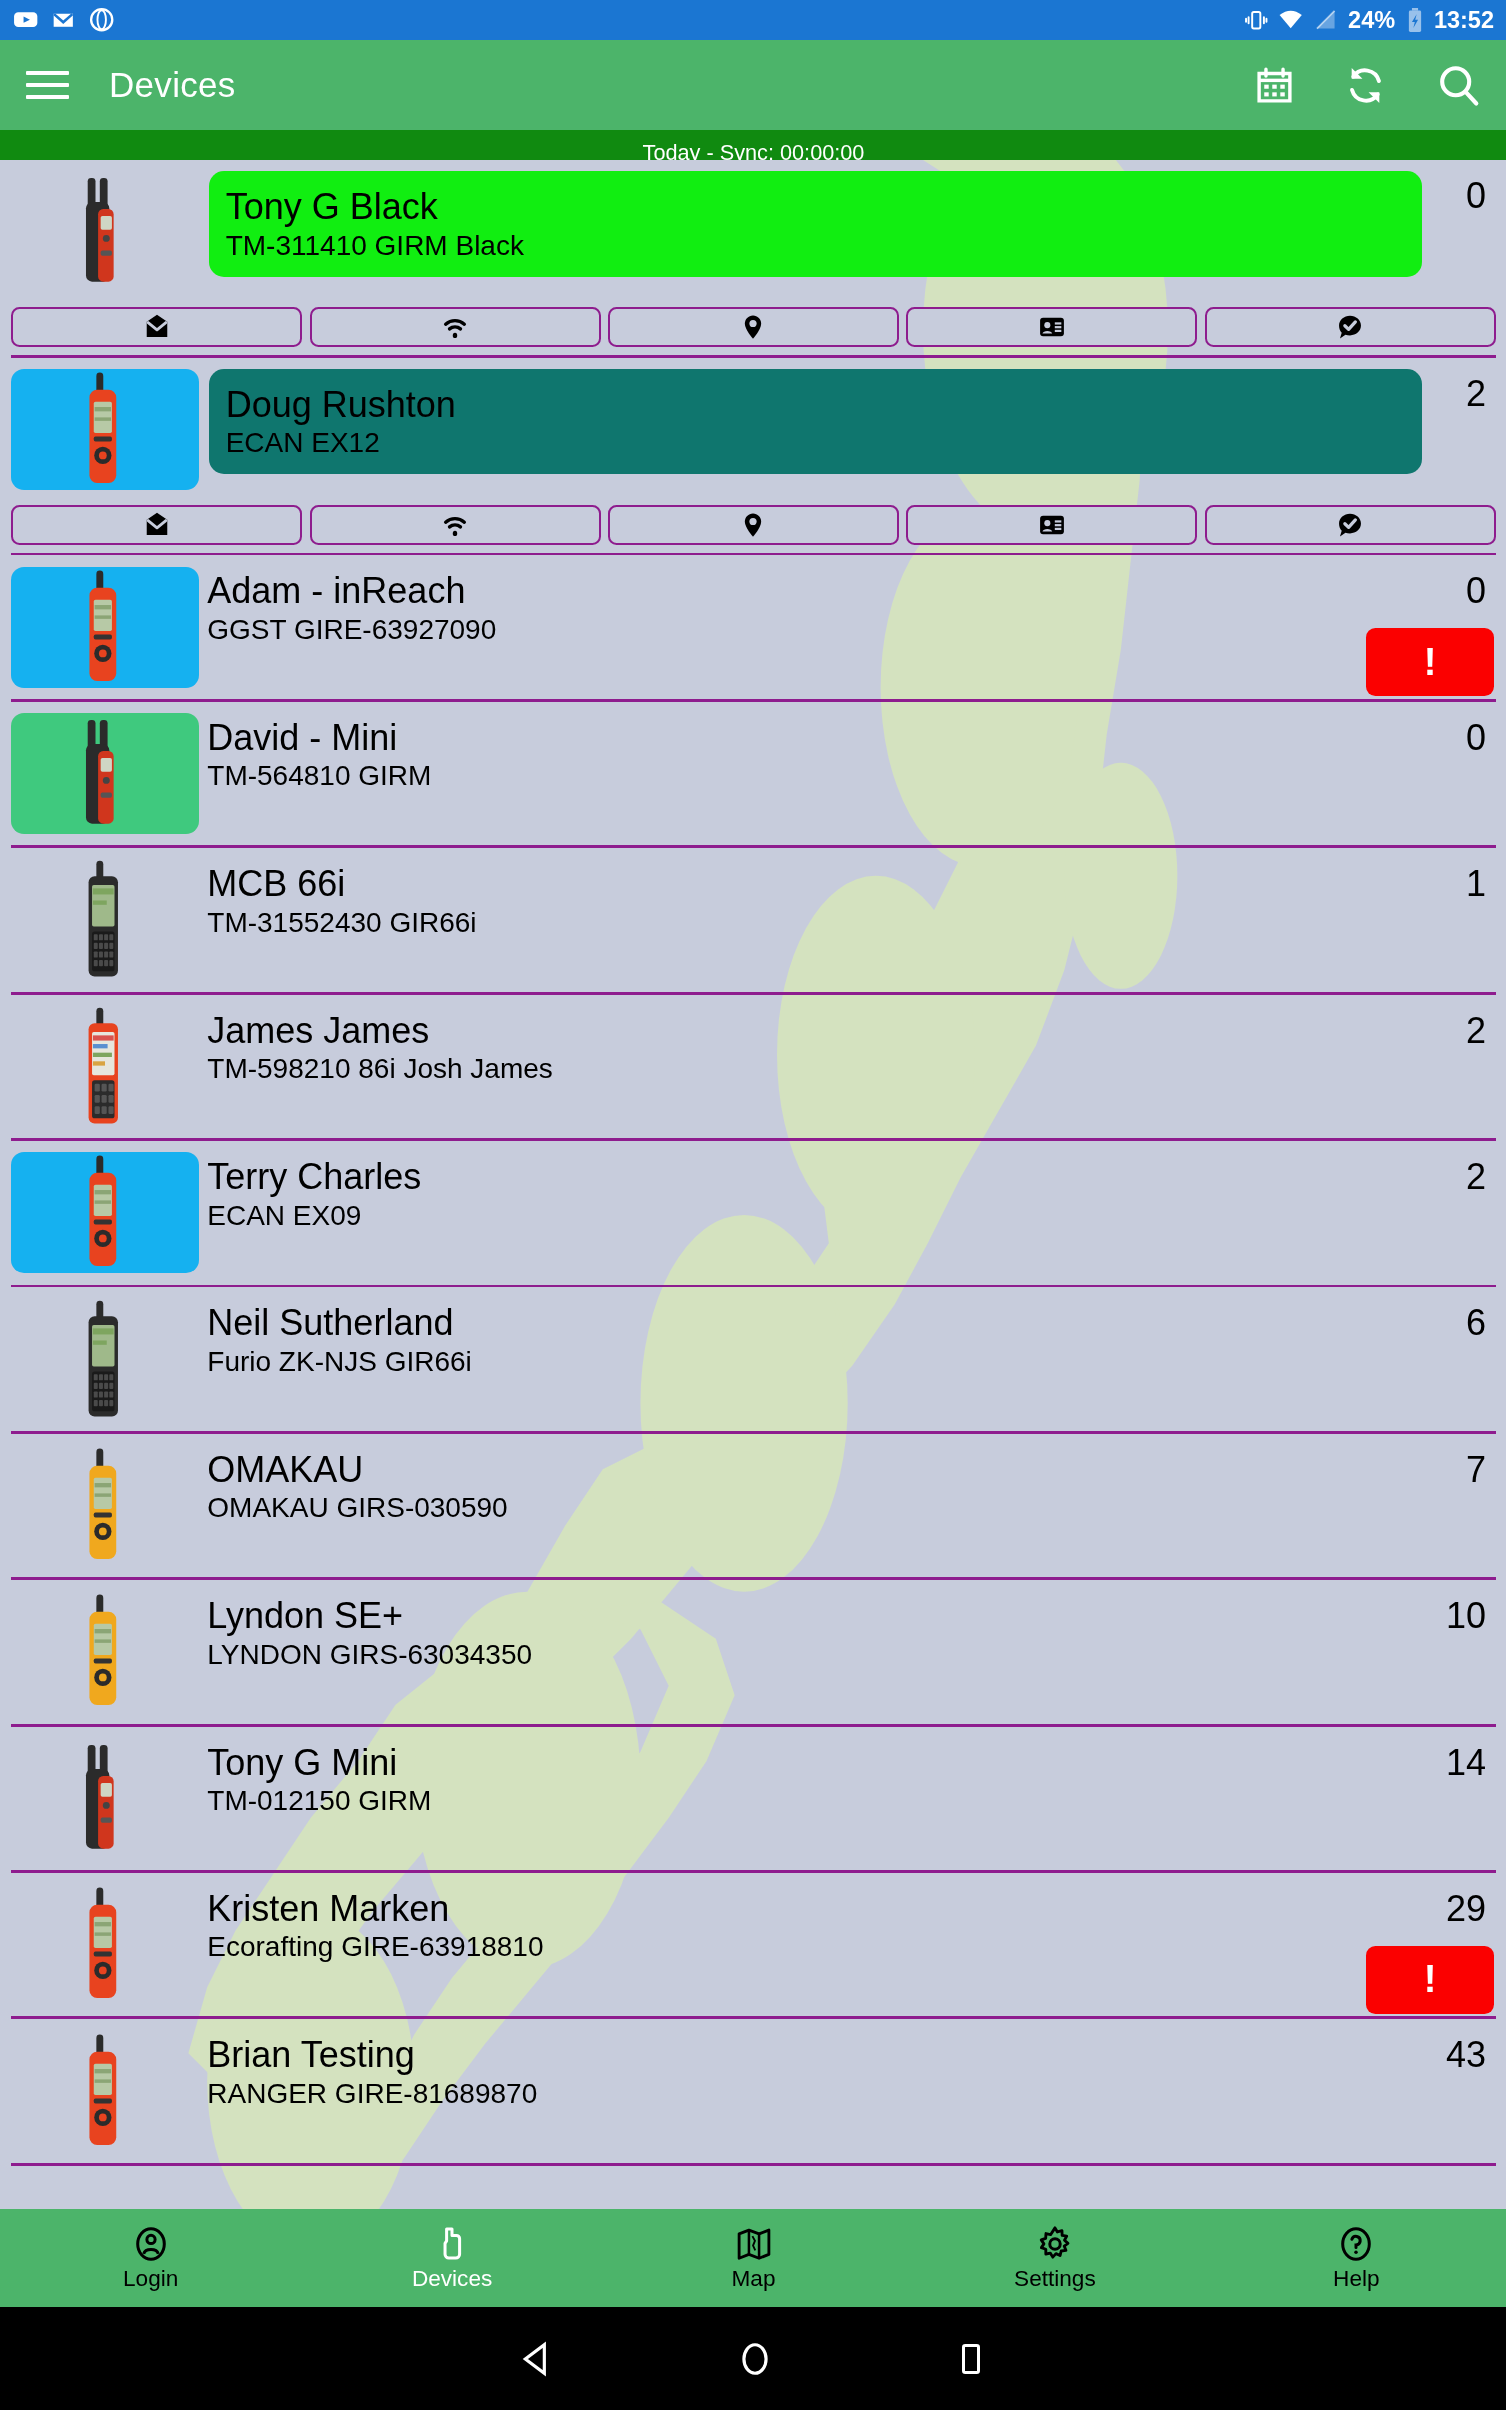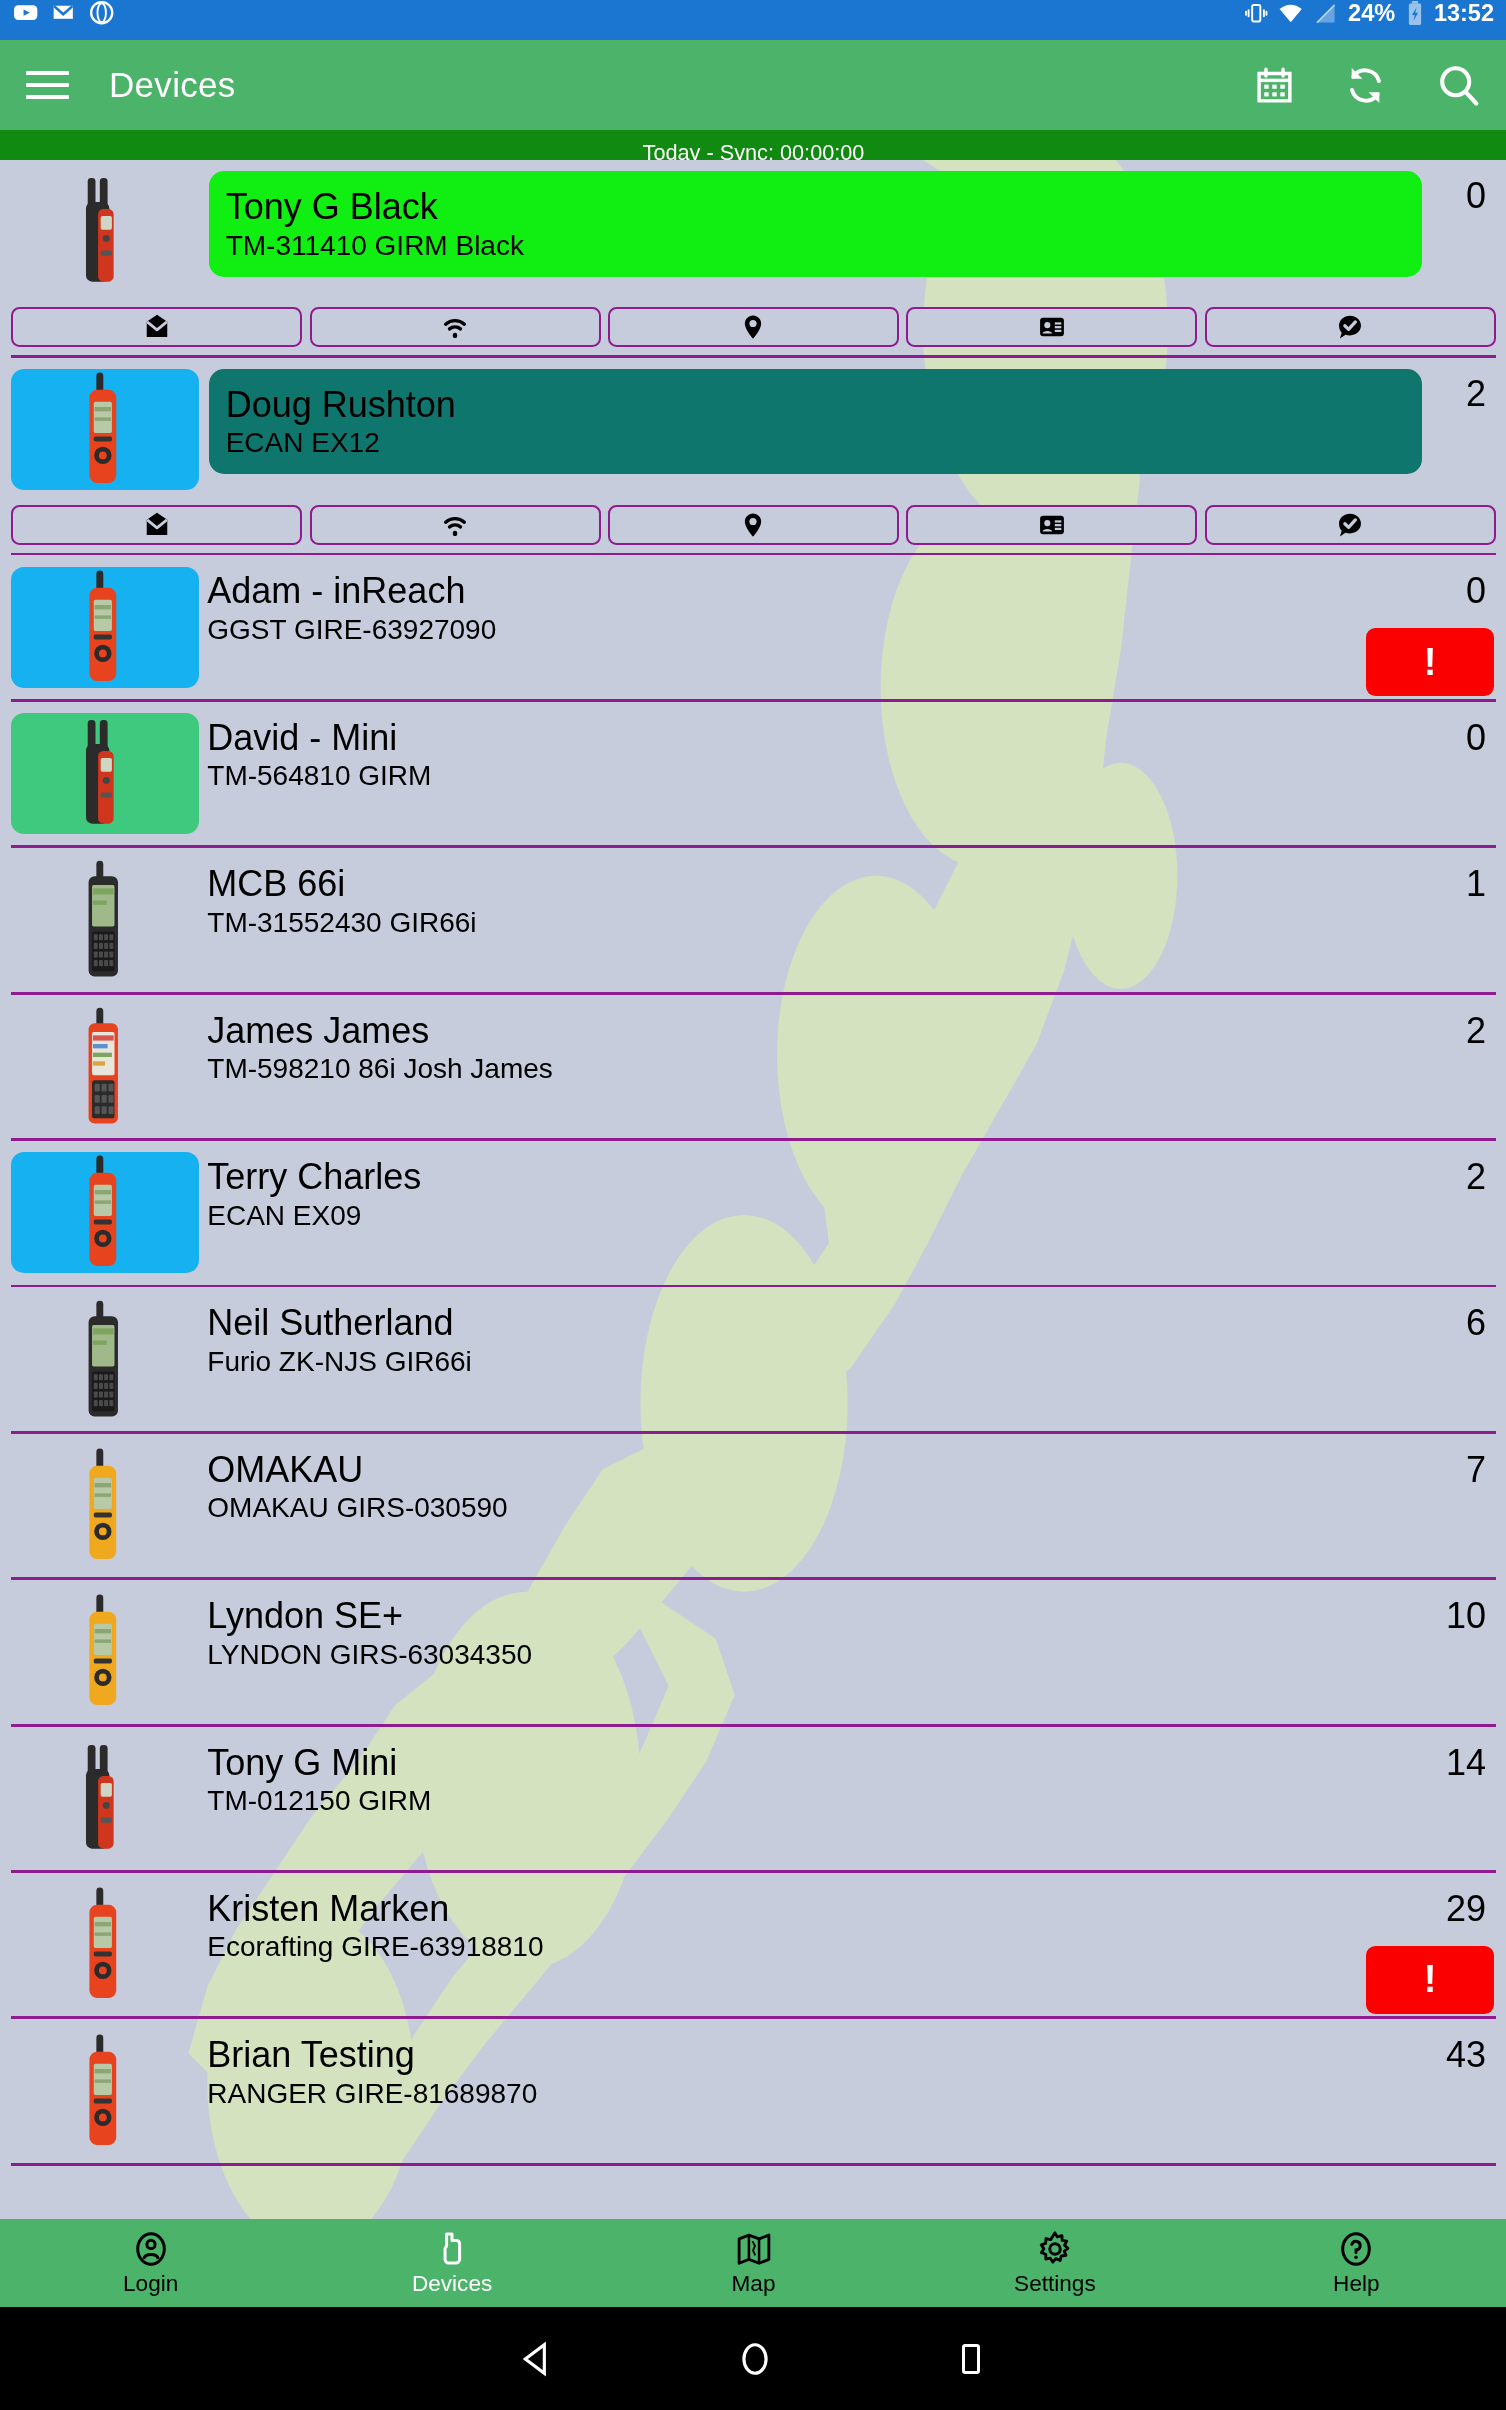--- a/index.html
+++ b/index.html
@@ -7,21 +7,21 @@
   body {
     font-family:"Liberation Sans", sans-serif;
     background:#c7ccdc;
     overflow:hidden;
     position:relative;
   }
 
   
   #status-bar{
     height:40px; background:#1b76d2; color:#fff;
-    display:flex; align-items:flex-start; padding:0 13px;
+    display:flex; align-items:center; padding:0 13px;
     font-size:23.5px; font-weight:bold;
   }
   #status-left{ display:flex; align-items:center; gap:13px; }
   #status-right{ margin-left:auto; display:flex; align-items:center; gap:10.4px; }
   .sb-ico{ display:block; }
 
   
   #app-bar{
     height:90px; background:#4cb46a; display:flex; align-items:center;
     padding:0 26px; color:#fff;
@@ -98,21 +98,21 @@
   .action-btn{
     flex:1 1 0; height:40px;
     background:#c7ccdc; border:2.8px solid #8e1c8e; border-radius:8.5px;
     display:flex; align-items:center; justify-content:center;
     cursor:pointer;
   }
 
   
   #bottom-nav{
     position:absolute; left:0; right:0; bottom:104px;
-    height:88px; background:#4cb46a;
+    height:98px; background:#4cb46a;
     display:flex; align-items:center;
   }
   .nav-item{
     flex:1 1 0; display:flex; flex-direction:column;
     align-items:center; justify-content:center; gap:4.7px;
     cursor:pointer; color:#000;
   }
   .nav-item.active{ color:#fff; }
   .nav-label{ font-size:22.6px; line-height:1; }
 

